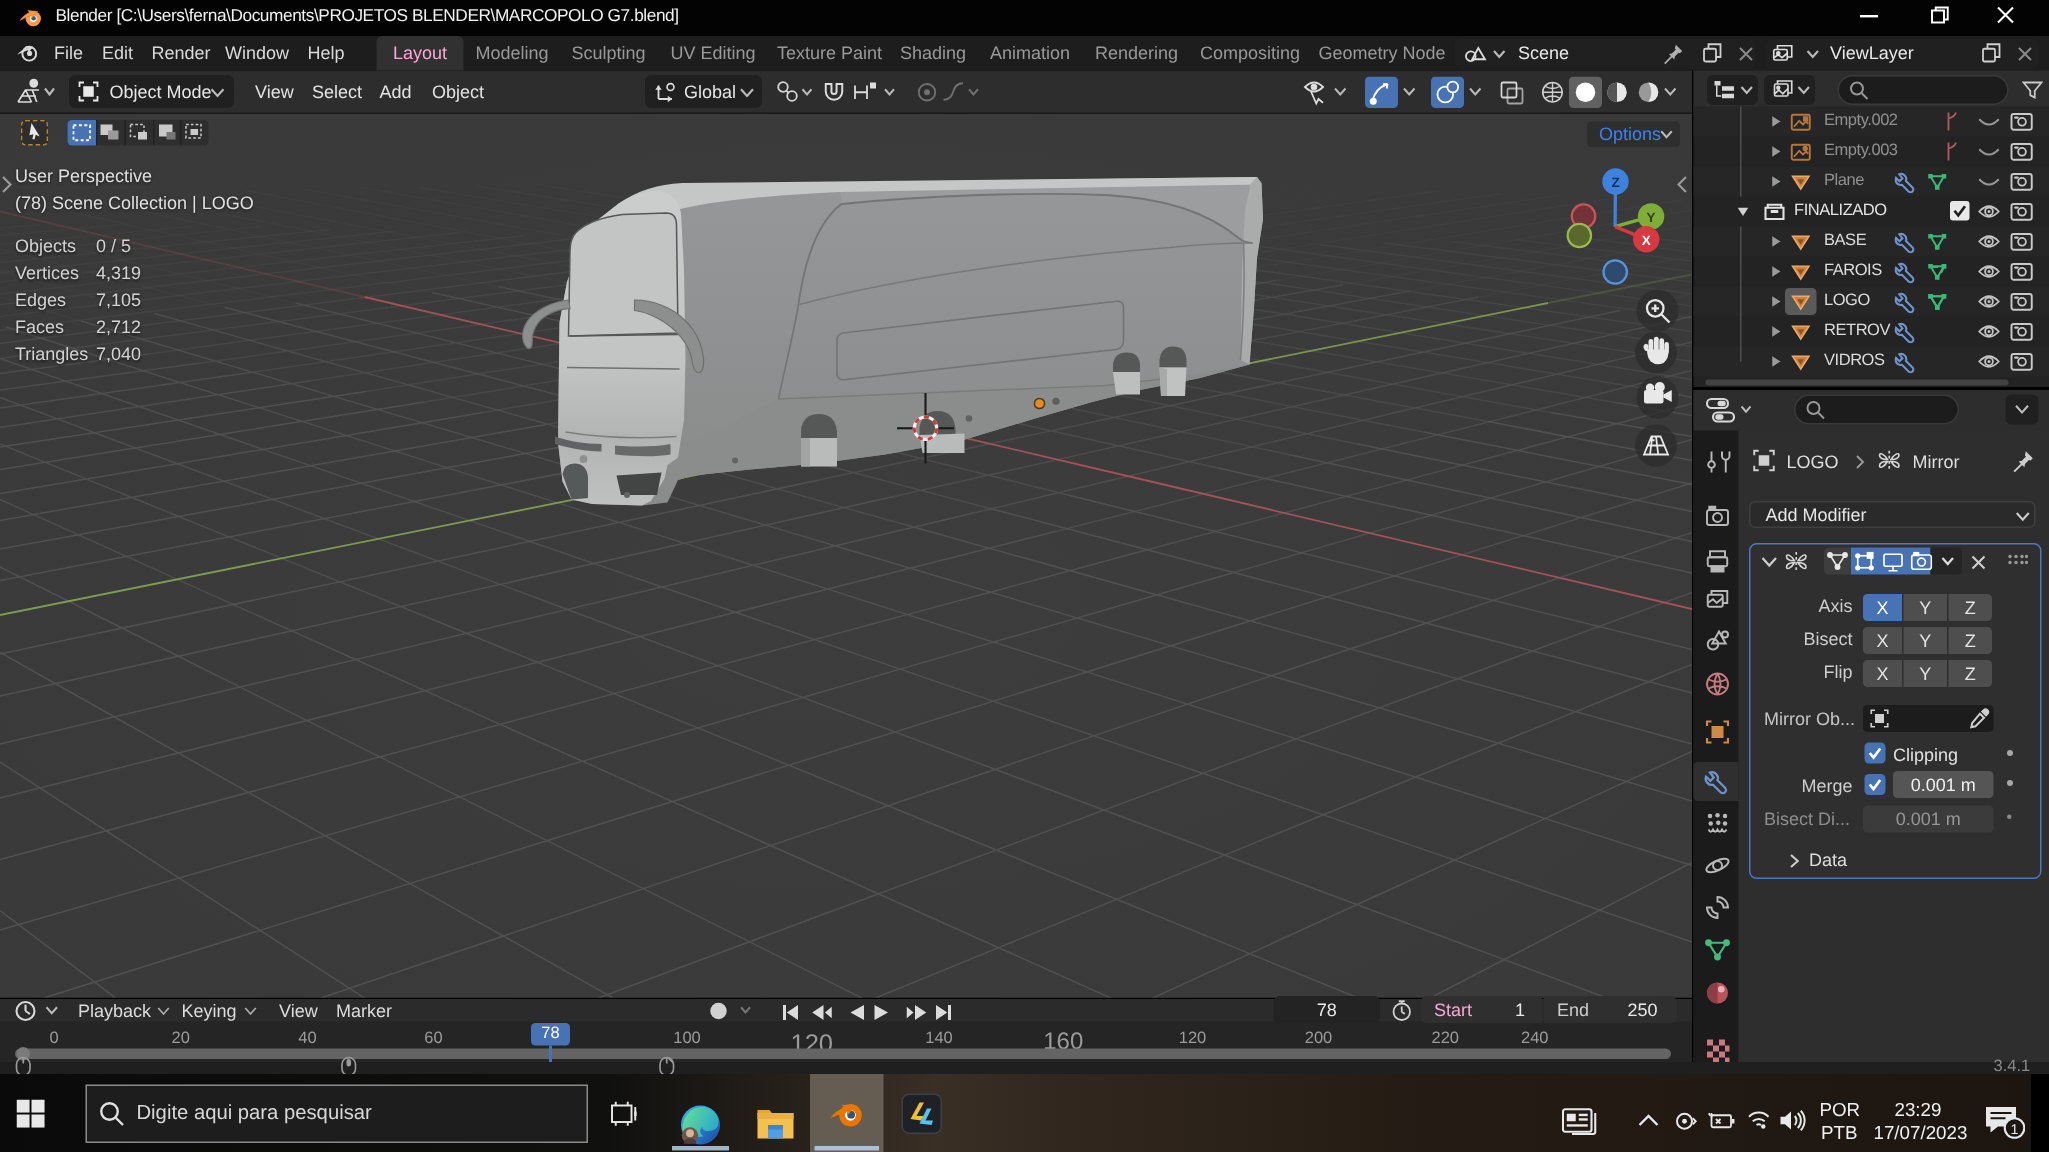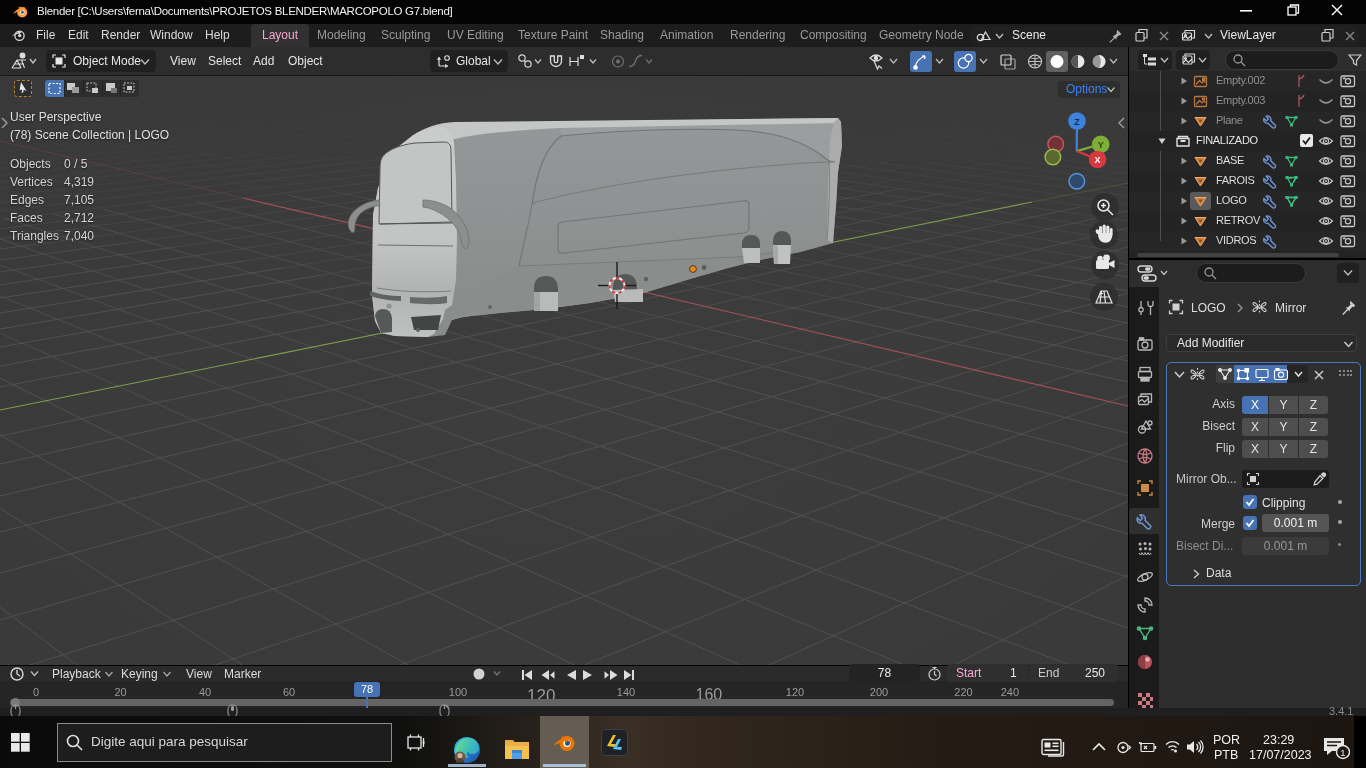--- a/index.html
+++ b/index.html
@@ -1033,21 +1033,21 @@
     <div class="abs" style="left:105.5px;top:20px;width:30px;text-align:center;color:#9b9b9b;font-size:11px">20</div>
     <div class="abs" style="left:190px;top:20px;width:30px;text-align:center;color:#9b9b9b;font-size:11px">40</div>
     <div class="abs" style="left:274px;top:20px;width:30px;text-align:center;color:#9b9b9b;font-size:11px">60</div>
     <div class="abs" style="left:443px;top:20px;width:30px;text-align:center;color:#9b9b9b;font-size:11px">100</div>
     <div class="abs" style="left:527px;top:20px;width:30px;text-align:left;color:#9b9b9b;font-size:17px">120</div>
     <div class="abs" style="left:611px;top:20px;width:30px;text-align:center;color:#9b9b9b;font-size:11px">140</div>
     <div class="abs" style="left:695.5px;top:20px;width:30px;text-align:left;color:#9b9b9b;font-size:16px">160</div>
     <div class="abs" style="left:780px;top:20px;width:30px;text-align:center;color:#9b9b9b;font-size:11px">120</div>
     <div class="abs" style="left:864px;top:20px;width:30px;text-align:center;color:#9b9b9b;font-size:11px">200</div>
     <div class="abs" style="left:948.5px;top:20px;width:30px;text-align:center;color:#9b9b9b;font-size:11px">220</div>
-    <div class="abs" style="left:989px;top:20px;width:30px;text-align:right;color:#9b9b9b;font-size:11px">240</div>
+    <div class="abs" style="left:1014px;top:20px;width:30px;text-align:left;color:#9b9b9b;font-size:11px">240</div>
 
   <div class="abs" style="left:10px;top:33px;width:1104px;height:7px;background:#646464;border-radius:4px"></div>
   <div class="abs" style="left:11px;top:32px;width:9px;height:9px;background:#7a7a7a;border-radius:5px"></div>
 
   <div class="abs" style="left:354px;top:16px;width:26px;height:15px;background:#4772b3;border-radius:3px;text-align:center;line-height:15px;color:#fff;font-size:11px">78</div>
   <div class="abs" style="left:366px;top:31px;width:2px;height:11px;background:#4772b3"></div>
 </div>
 
 <div id="statusbar">
   <div class="abs" style="left:1329px;top:-3px;color:#8a8a8a;font-size:11px">3.4.1</div>

